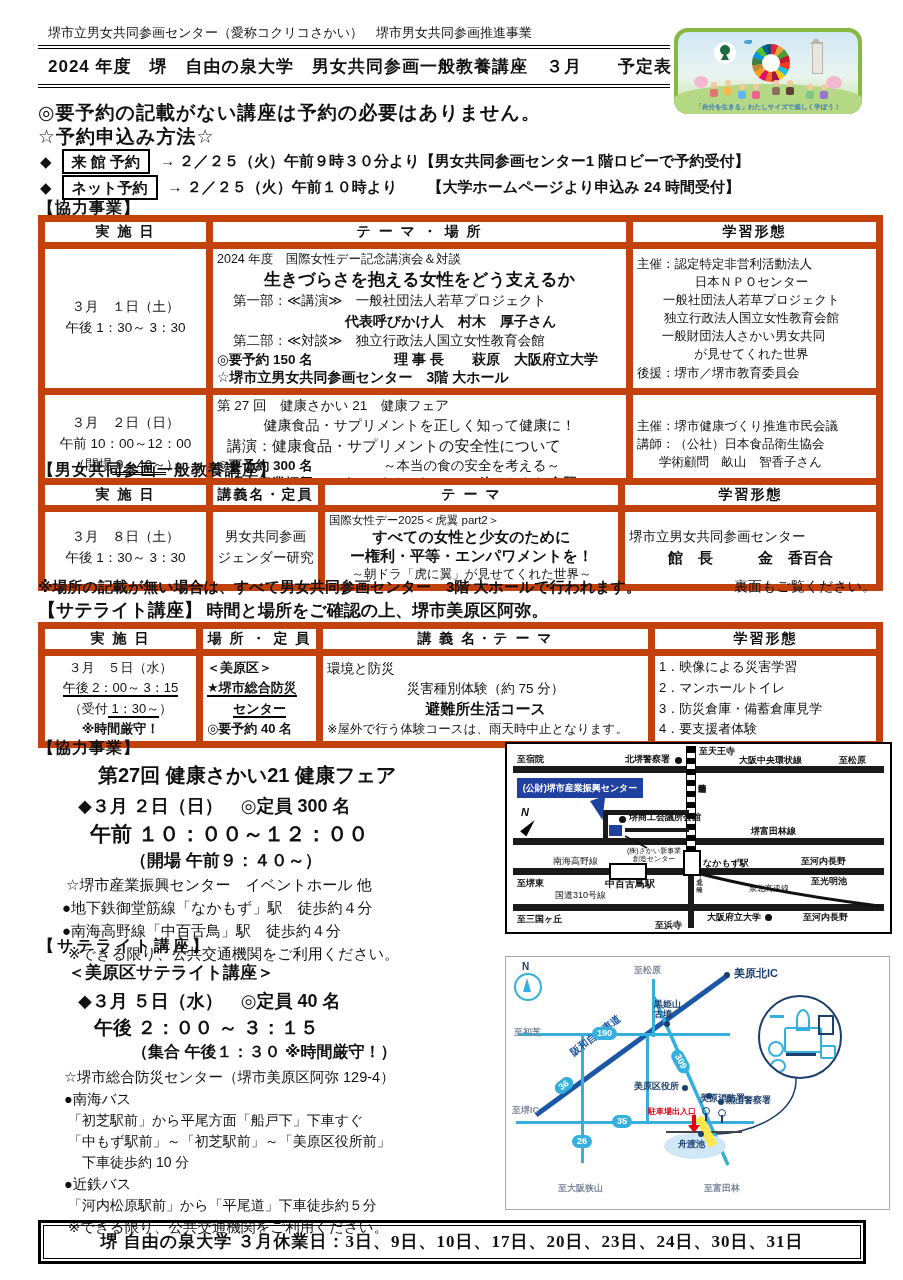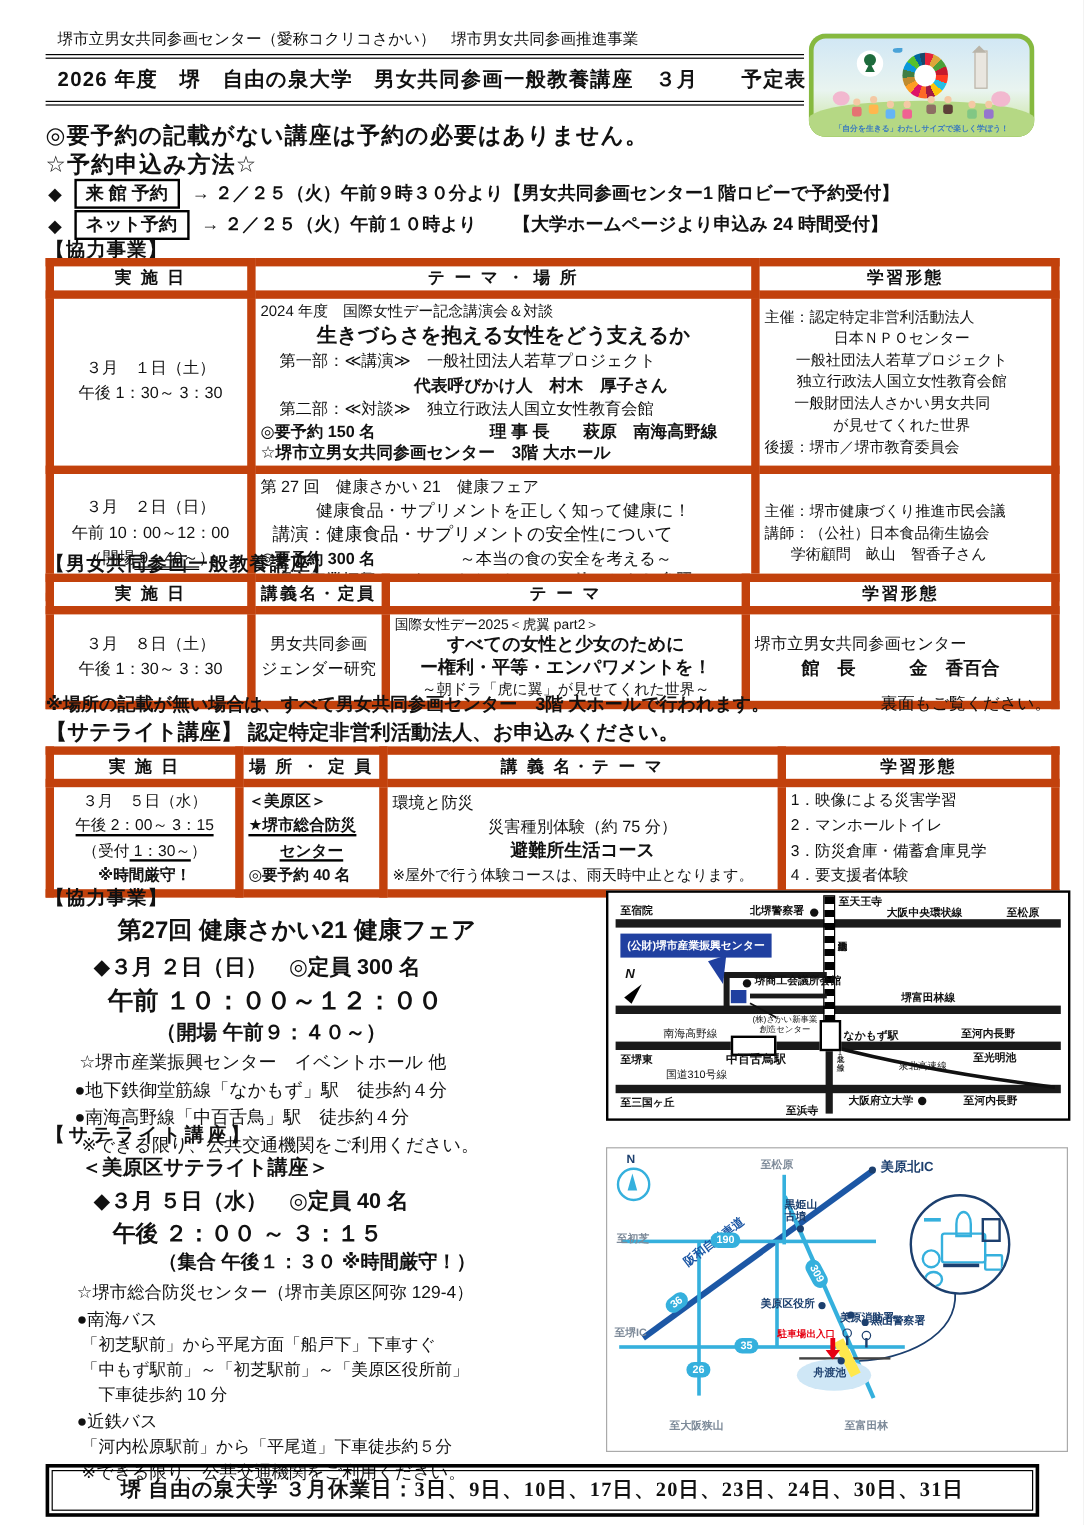--- a/index.html
+++ b/index.html
@@ -57,21 +57,21 @@
   .person .bd{width:8px;height:8px;border-radius:2px;margin-top:1px;}
 </style>
 </head>
 <body>
 
 <div class="page">
 
   <div class="abs" style="left:38px;top:24px;width:632px;">
     <div class="hdr-note nw">堺市立男女共同参画センター（愛称コクリコさかい）　堺市男女共同参画推進事業</div>
     <div class="titlebox">
-      <div class="title nw">2026 年度　堺　自由の泉大学　男女共同参画一般教養講座　３月　　予定表</div>
+      <div class="title nw">2024 年度　堺　自由の泉大学　男女共同参画一般教養講座　３月　　予定表</div>
     </div>
   </div>
 
   <div class="abs banner" style="left:674px;top:28px;width:188px;height:86px;">
     <div class="abs" style="left:0;bottom:0;width:188px;height:30px;background:#b5d884;border-radius:50% 50% 0 0;"></div>
     <div class="abs sdgs" style="left:78px;top:16px;width:38px;height:38px;"></div>
     <div class="sdgs-hole" style="left:88px;top:26px;width:18px;height:18px;"></div>
     <div class="abs" style="left:40px;top:14px;width:22px;height:22px;background:#fff;border-radius:50%;"></div>
     <div class="abs" style="left:46px;top:17px;width:10px;height:10px;background:#1d6b3c;border-radius:50%;"></div>
     <div class="abs" style="left:47px;top:24px;width:0;height:0;border-left:4px solid transparent;border-right:4px solid transparent;border-bottom:8px solid #1d6b3c;"></div>
@@ -148,21 +148,21 @@
         <div>午後 1：30～ 3：30</div>
       </td>
       <td>
         <div class="s12 lh nw">2024 年度　国際女性デー記念講演会＆対談</div>
         <div class="s17 b tc nw">生きづらさを抱える女性をどう支えるか</div>
         <div class="s13 lh nw" style="padding-left:16px;">第一部：≪講演≫　一般社団法人若草プロジェクト</div>
         <div class="s14 b lh nw" style="padding-left:128px;">代表呼びかけ人　村木　厚子さん</div>
         <div class="s13 lh nw" style="padding-left:16px;">第二部：≪対談≫　独立行政法人国立女性教育会館</div>
         <div class="split nw">
           <span class="s13 b">◎要予約 150 名</span>
-          <span class="s14 b" style="padding-right:24px;">理 事 長　　萩原　南海高野線</span>
+          <span class="s14 b" style="padding-right:24px;">理 事 長　　萩原　大阪府立大学</span>
         </div>
         <div class="s14 b nw">☆堺市立男女共同参画センター　3階 大ホール</div>
       </td>
       <td class="s12">
         <div class="tl lh nw">主催：認定特定非営利活動法人</div>
         <div class="tr lh nw">日本ＮＰＯセンター</div>
         <div class="tr lh nw">一般社団法人若草プロジェクト</div>
         <div class="tr lh nw">独立行政法人国立女性教育会館</div>
         <div class="tr lh nw" style="padding-right:22px;">一般財団法人さかい男女共同</div>
         <div class="tr lh nw">が見せてくれた世界</div>
@@ -231,21 +231,21 @@
     </tr>
   </tbody>
     </table>
   <div class="abs nw" style="left:38px;top:578px;width:838px;display:flex;justify-content:space-between;">
     <span class="s15 b">※場所の記載が無い場合は、すべて男女共同参画センター　3階 大ホールで行われます。</span>
     <span class="s14">裏面もご覧ください。</span>
   </div>
 
   <div class="abs nw" style="left:38px;top:598px;">
     <span style="font-size:18px;font-weight:700;">【サテライト講座】</span>
-    <span style="font-size:17px;font-weight:700;">認定特定非営利活動法人、お申込みください。</span>
+    <span style="font-size:17px;font-weight:700;">時間と場所をご確認の上、堺市美原区阿弥。</span>
   </div>
   <table class="abs" style="left:38px;top:622px;width:838px;">
     <colgroup>
         <col style="width:158px">
         <col style="width:120px">
         <col style="width:332px">
         <col style="width:228px">
       </colgroup>
     <tbody>
         <tr>

